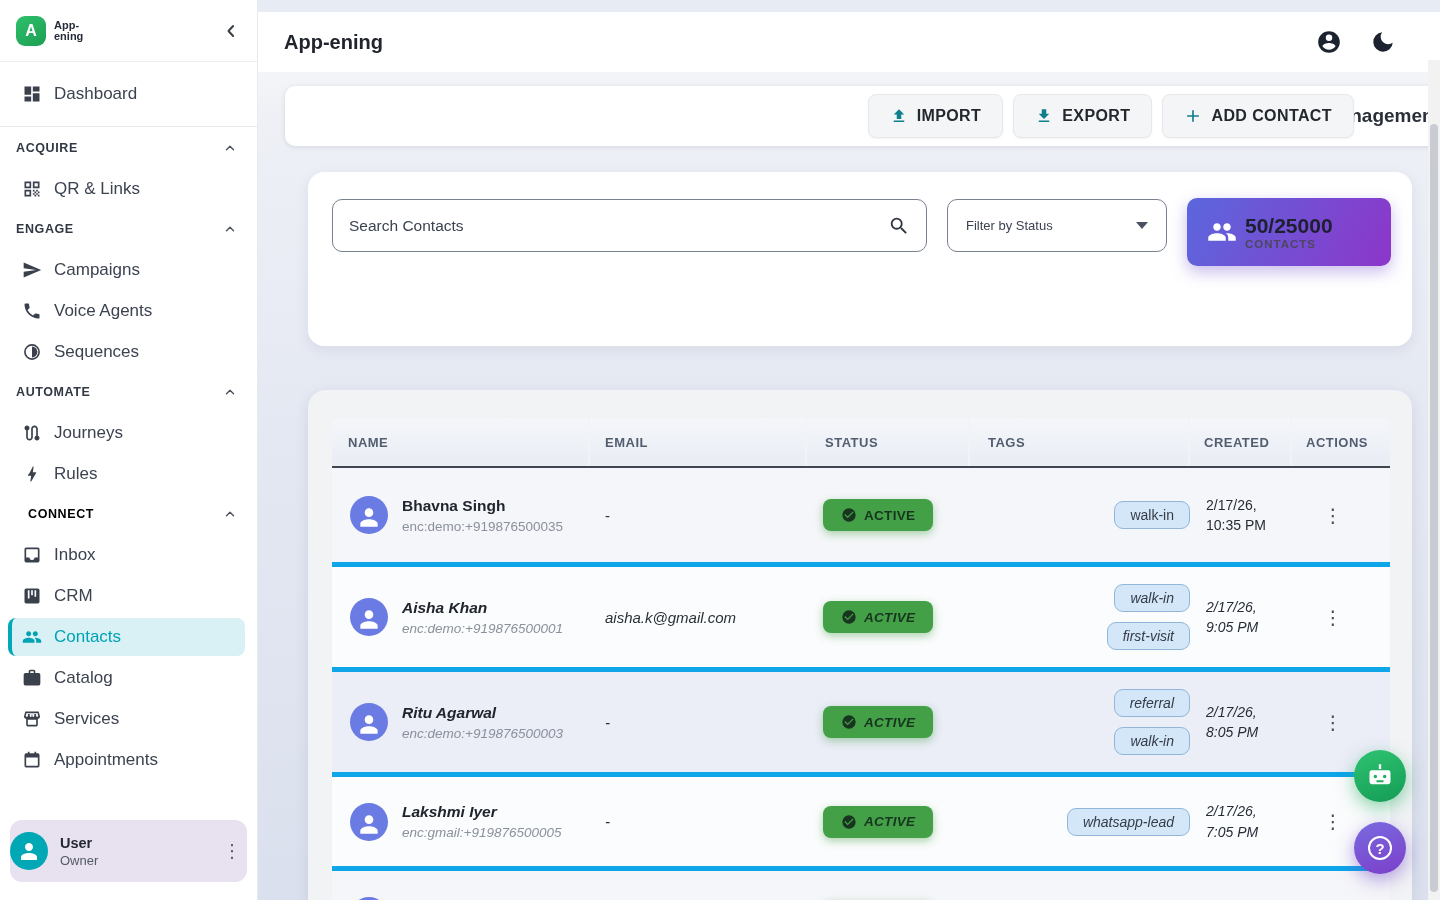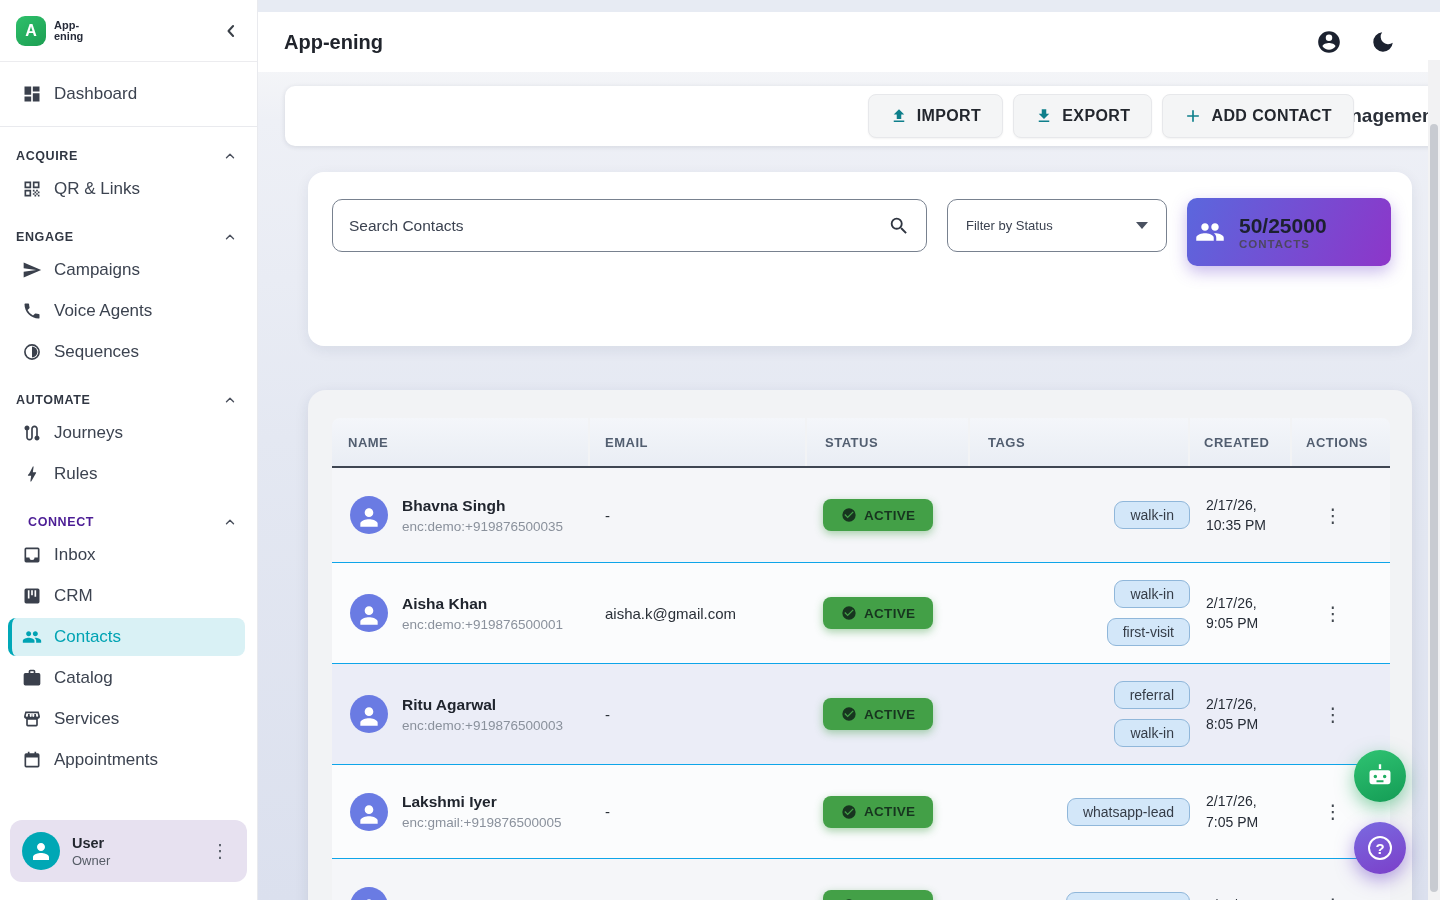--- a/index.html
+++ b/index.html
@@ -21,28 +21,28 @@
   .nav { position:relative; }
   .nav-item { height:38px; margin:3px 12px 0 8px; display:flex; align-items:center;
     gap:12px; padding-left:14px; border-radius:8px; color:#3c4350; font-size:17px; cursor:pointer; }
   .nav-item.first { margin-top:7px; }
   .nav-item.dash { margin-top:12px; height:40px; }
   .nav-item .nv-ic { width:20px; height:20px; color:#3a404c; flex:0 0 20px; }
   .nav-item.active { background:#d9f1f5; border-left:4px solid #00a8b8; padding-left:10px;
     color:#00a3b3; }
   .nav-item.active .nv-ic { color:#00a3b3; }
   .divider { height:1px; background:#e9eaee; margin-top:12px; }
-  .section-label { margin-top:14px; height:22px; display:flex; align-items:flex-end;
+  .section-label { margin-top:14px; height:22px; display:flex; align-items:flex-start;
     padding:0 20px 0 16px; font-size:12.5px; font-weight:bold; letter-spacing:.6px;
     color:#313743; }
-  .section-label.accent { color:#4c1d95;padding-left:28px; }
+  .section-label.accent { color:#000000;padding-left:28px; }
   .section-label .chev { margin-left:auto; width:14px; height:14px; color:#4a505c; }
   .user-block { position:absolute; left:0; bottom:0; width:257px; height:88px; background:#fff; }
   .user-card { position:absolute; left:10px; right:10px; top:8px; height:62px;
-    background:#e7e1f0; border-radius:12px; display:flex; align-items:center; padding:0 12px; }
+    background:#e7e1f0; border-radius:12px; display:flex; align-items:center; padding:0 0; }
   .user-avatar { width:38px; height:38px; border-radius:50%; background:#00a7b5;
     color:#fff; display:flex; align-items:center; justify-content:center; overflow:hidden; }
   .user-avatar svg { width:24px; height:24px; }
   .user-meta { margin-left:12px; }
   .user-name { font-size:14.5px; font-weight:bold; color:#23272f; }
   .user-role { font-size:13px; color:#565c66; margin-top:2px; }
   .dots { margin-left:auto; color:#565c66; font-size:18px; line-height:1; cursor:pointer;
     padding:4px 6px; }
 
   
@@ -73,21 +73,21 @@
   .search-field { left:24px; width:595px; padding:0 16px; }
   .search-field .ph { font-size:15.5px; color:#3b4250; }
   .search-field .sf-ic { margin-left:auto; width:22px; height:22px; color:#2f3540; }
   .status-field { left:639px; width:220px; padding:0 18px; cursor:pointer; }
   .status-field .ph { font-size:13px; color:#3b4250; }
   .caret { margin-left:auto; width:0; height:0; border-left:6px solid transparent;
     border-right:6px solid transparent; border-top:7px solid #4a5160; }
   .count-badge { position:absolute; left:879px; top:26px; width:204px; height:68px;
     border-radius:10px; background:linear-gradient(115deg,#5b67dd,#8d36c9);
     box-shadow:0 6px 16px rgba(100,60,200,.35);
-    display:flex; align-items:center; padding:0 8px; gap:14px; }
+    display:flex; align-items:center; padding:0 20px; gap:8px; }
   .count-badge .cb-ic { width:30px; height:30px; color:#fff; flex:0 0 30px; }
   .cb-num { font-size:21px; font-weight:bold; color:#1c2030; line-height:1.15; }
   .cb-cap { font-size:11.5px; letter-spacing:1px; color:#4d4660; font-weight:bold; }
 
   
   .table-card { position:absolute; left:50px; width:1104px; top:330px; height:600px;
     background:#f2f3f5; border-radius:18px 18px 0 0; box-shadow:0 4px 14px rgba(30,40,80,.10); }
   .tbl { position:absolute; left:24px; top:28px; width:1058px; }
   .thead { display:grid; grid-template-columns:258px 217px 163px 220px 102px 98px;
     height:50px; border-bottom:2px solid #3f4652; }
@@ -96,21 +96,21 @@
     color:#525e70; }
   .th:first-child { border-top-left-radius:8px; padding-left:16px; }
   .th:nth-child(2){ padding-left:15px; } .th:nth-child(3){ padding-left:18px; }
   .th:nth-child(4){ padding-left:18px; } .th:nth-child(5){ padding-left:14px; }
   .th:last-child { border-right:none; border-top-right-radius:8px; padding-left:14px; }
   .trow { display:grid; grid-template-columns:258px 217px 163px 220px 102px 98px;
     min-height:94px; align-items:center; }
   .trow:nth-child(odd) { background:#f5f6f9; }
   .trow:nth-child(even) { background:#fbfcfd; }
   .trow.highlighted { background:#ebedf7; }
-  .trow + .trow { border-top:1px solid #0ea5e9; }
+  .trow + .trow { border-top:5px solid #0ea5e9;font-style:italic; }
   .cell-name { display:flex; align-items:center; gap:14px; padding-left:18px; }
   .avatar { width:38px; height:38px; border-radius:50%; background:#6a7be3; color:#fff;
     display:flex; align-items:center; justify-content:center; overflow:hidden; flex:0 0 38px; }
   .avatar svg { width:26px; height:26px; margin-top:4px; }
   .nm { font-size:15.5px; font-weight:bold; color:#20252e; }
   .ph-sub { font-size:13.5px; color:#8a919c; margin-top:4px; }
   .cell-email { padding-left:15px; font-size:15px; color:#2a3038; }
   .cell-status { padding-left:16px; }
   .status-badge { display:inline-flex; align-items:center; gap:7px; background:#43a047;
     border-radius:8px; padding:8px 18px; box-shadow:0 3px 9px rgba(67,160,71,.45); }

